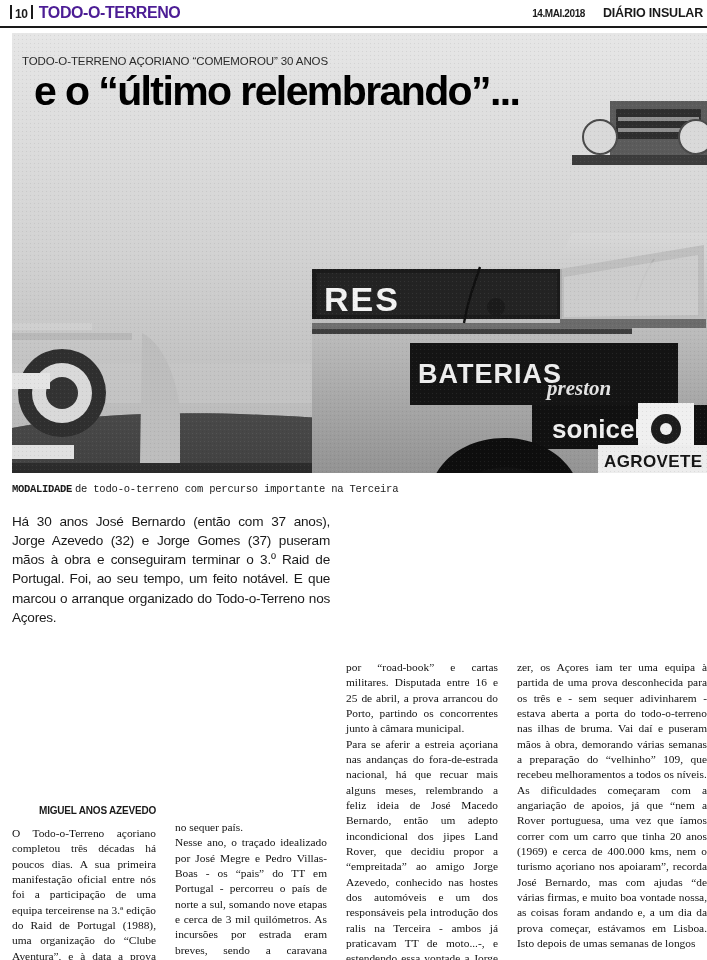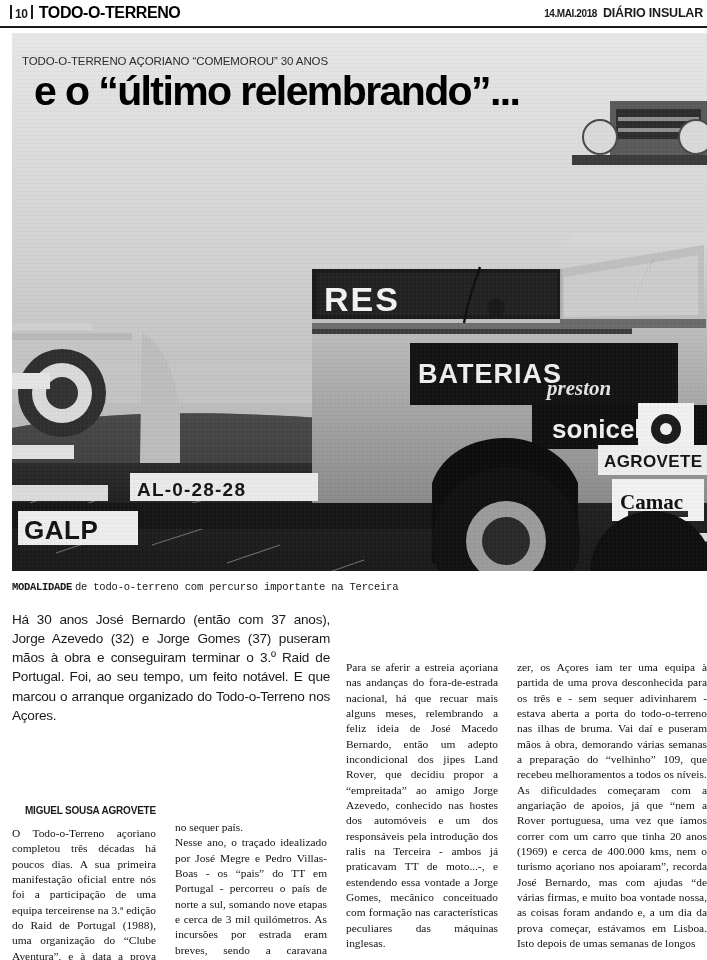--- a/index.html
+++ b/index.html
@@ -44,46 +44,46 @@
     font-weight: 700;
     letter-spacing: -0.3px;
     padding: 0 3px;
     color: #1a1a1a;
   }
   .section-title {
     font-size: 16px;
     font-weight: 700;
     letter-spacing: -0.4px;
     margin-left: 6px;
-    color: #000000;
+    color: #4c1d95;
   }
   .masthead-right {
     display: flex;
     align-items: baseline;
-    gap: 6px;
+    gap: 18px;
   }
   .issue-date {
     font-size: 10px;
     font-weight: 700;
     letter-spacing: -0.4px;
     color: #1a1a1a;
   }
   .paper-name {
     font-size: 12.5px;
     font-weight: 700;
     letter-spacing: -0.2px;
     color: #1a1a1a;
   }
 
   
   .hero {
     position: relative;
     margin: 5px 0 0 12px;
     width: 695px;
-    height: 538px;
+    height: 440px;
     overflow: hidden;
     background: #5eead4;
   }
   .photo-canvas {
     position: absolute;
     inset: 0;
     display: block;
   }
   .hero-text {
     position: absolute;
@@ -359,35 +359,36 @@
 <div class="caption">
   <b>MODALIDADE</b>
   <span class="ctext">de todo-o-terreno com percurso importante na Terceira</span>
 </div>
 
 <div class="lead">Há 30 anos José Bernardo (então com 37 anos), Jorge Azevedo (32) e Jorge Gomes (37) puseram mãos à obra e conseguiram terminar o 3.º Raid de Portugal. Foi, ao seu tempo, um feito notável. E que marcou o arranque organizado do Todo-o-Terreno nos Açores.</div>
 
 <div class="columns">
 
   <div class="col col-1">
-    <div class="byline">MIGUEL SOUSA AGROVETE</div>
+    <div class="byline">MIGUEL ANOS AZEVEDO</div>
     <div class="body-text">
       <p>O Todo-o-Terreno açoriano completou três décadas há poucos dias. A sua primeira manifestação oficial entre nós foi a participação de uma equipa terceirense na 3.ª edição do Raid de Portugal (1988), uma organização do “Clube Aventura”, e à data a prova rainha da modalidade</p>
     </div>
   </div>
 
   <div class="col col-2">
     <div class="body-text">
       <p>no sequer país.</p>
       <p>Nesse ano, o traçado idealizado por José Megre e Pedro Villas-Boas - os “pais” do TT em Portugal - percorreu o país de norte a sul, somando nove etapas e cerca de 3 mil quilómetros. As incursões por estrada eram breves, sendo a caravana conduzida por trilhos algo duros, com a navegação a ser feita</p>
     </div>
   </div>
 
   <div class="col col-3">
     <div class="body-text">
+      <p>por “road-book” e cartas militares. Disputada entre 16 e 25 de abril, a prova arrancou do Porto, partindo os concorrentes junto à câmara municipal.</p>
       <p>Para se aferir a estreia açoriana nas andanças do fora-de-estrada nacional, há que recuar mais alguns meses, relembrando a feliz ideia de José Macedo Bernardo, então um adepto incondicional dos jipes Land Rover, que decidiu propor a “empreitada” ao amigo Jorge Azevedo, conhecido nas hostes dos automóveis e um dos responsáveis pela introdução dos ralis na Terceira - ambos já praticavam TT de moto...-, e estendendo essa vontade a Jorge Gomes, mecânico conceituado com formação nas características peculiares das máquinas inglesas.</p>
 
     </div>
   </div>
 
   <div class="col col-4">
     <div class="body-text">
       <p>zer, os Açores iam ter uma equipa à partida de uma prova desconhecida para os três e - sem sequer adivinharem - estava aberta a porta do todo-o-terreno nas ilhas de bruma. Vai daí e puseram mãos à obra, demorando várias semanas a preparação do “velhinho” 109, que recebeu melhoramentos a todos os níveis.</p>
       <p>As dificuldades começaram com a angariação de apoios, já que “nem a Rover portuguesa, uma vez que íamos correr com um carro que tinha 20 anos (1969) e cerca de 400.000 kms, nem o turismo açoriano nos apoiaram”, recorda José Bernardo, mas com ajudas “de várias firmas, e muito boa vontade nossa, as coisas foram andando e, a um dia da prova começar, estávamos em Lisboa. Isto depois de umas semanas de longos</p>
     </div>

